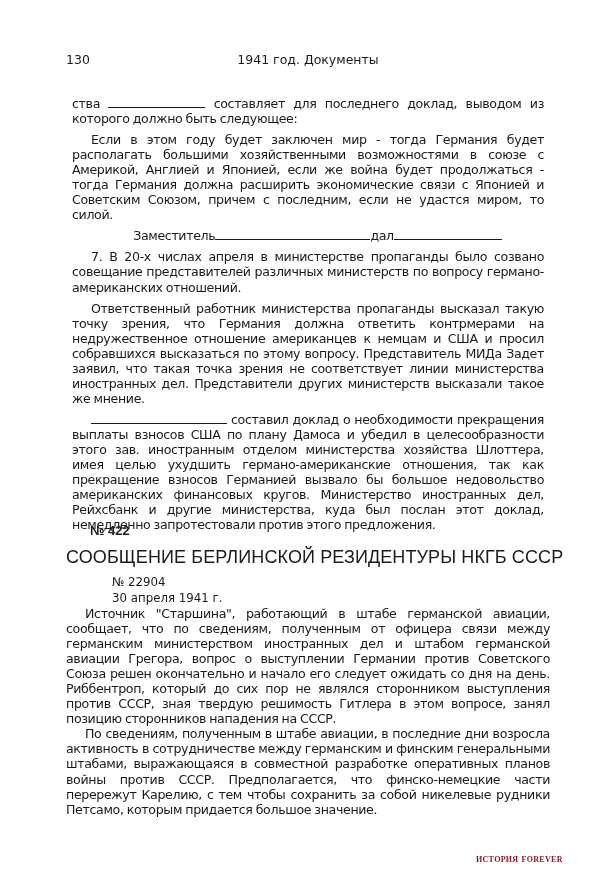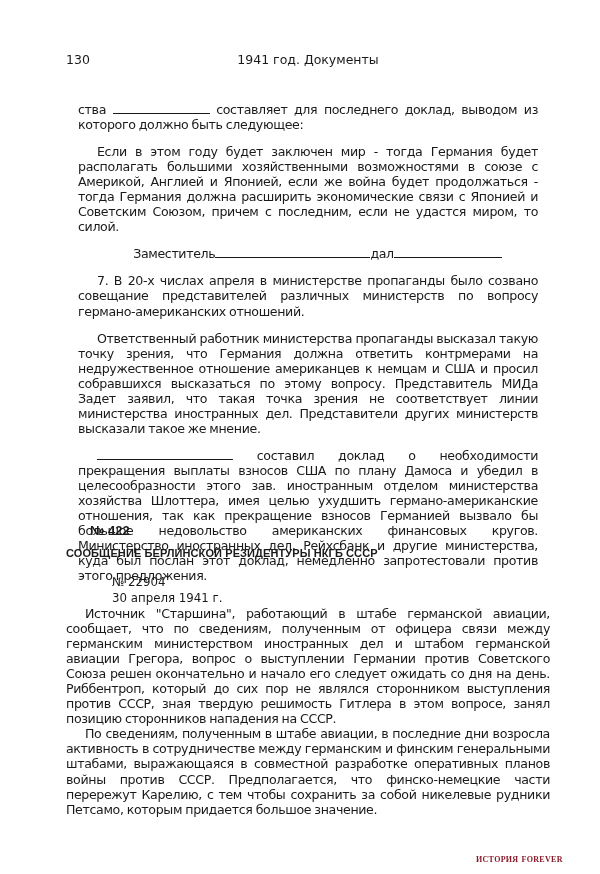--- a/index.html
+++ b/index.html
@@ -4,28 +4,28 @@
 <style>
   html, body { margin: 0; padding: 0; background: #ffffff; }
   body { width: 600px; height: 874px; position: relative; overflow: hidden;
          font-family: "DejaVu Sans", "Liberation Sans", sans-serif; color: #1a1a1a; }
   .running-head { position: absolute; top: 52px; left: 66px; width: 484px; height: 20px;
                   font-size: 12.5px; text-decoration: underline; }
   .page-num { position: absolute; left: 0; top: 0; }
   .running-title { position: absolute; left: 0; right: 0; text-align: center; top: 0; }
   .body { position: absolute; top: 90px; left: 66px; width: 484px;
           font-size: 12.6px; line-height: 15.05px; letter-spacing: -0.35px; word-spacing: -0.5px; }
-  .body p { margin: 12px; text-align: justify; text-align-last: left; }
+  .body p { margin: 6px; text-align: justify; text-align-last: left; }
   .indent { text-indent: 19px; }
   .blank { display: inline-block; border-bottom: 1px solid #1a1a1a; height: 10px; vertical-align: baseline; }
   .deputy-line { display: flex; align-items: baseline; justify-content: center; padding-left: 19px; }
   .source-note { margin-top: 9px !important; font-size: 11.6px; line-height: 15px; letter-spacing: -0.4px; }
   .doc-number { position: absolute; top: 523px; left: 66px; font-weight: bold; font-size: 13px;
                 font-family: Liberation Sans, sans-serif; padding-left: 24px; }
-  .doc-title { position: absolute; top: 547px; left: 66px; font-weight: bold; font-size: 11px;
+  .doc-title { position: absolute; top: 547px; left: 66px; font-weight: normal; font-size: 18px;
                font-family: "Liberation Sans", sans-serif; letter-spacing: 0.1px; }
   .doc-meta { position: absolute; top: 574px; left: 66px; font-size: 11.8px; line-height: 16px; margin-left: 46px; }
   .doc-body { position: absolute; top: 606px; left: 66px; width: 484px;
               font-size: 12.6px; line-height: 15.05px; letter-spacing: -0.35px; word-spacing: -0.5px; }
   .doc-body p { margin: 0; text-align: justify; text-align-last: left; }
   .watermark { position: absolute; left: 476px; top: 852px; font-size: 11px; font-weight: bold;
                color: #8a1a2a; letter-spacing: 0.3px; font-family: Liberation Serif, serif; font-variant: small-caps; }
 </style>
 </head>
 <body>

